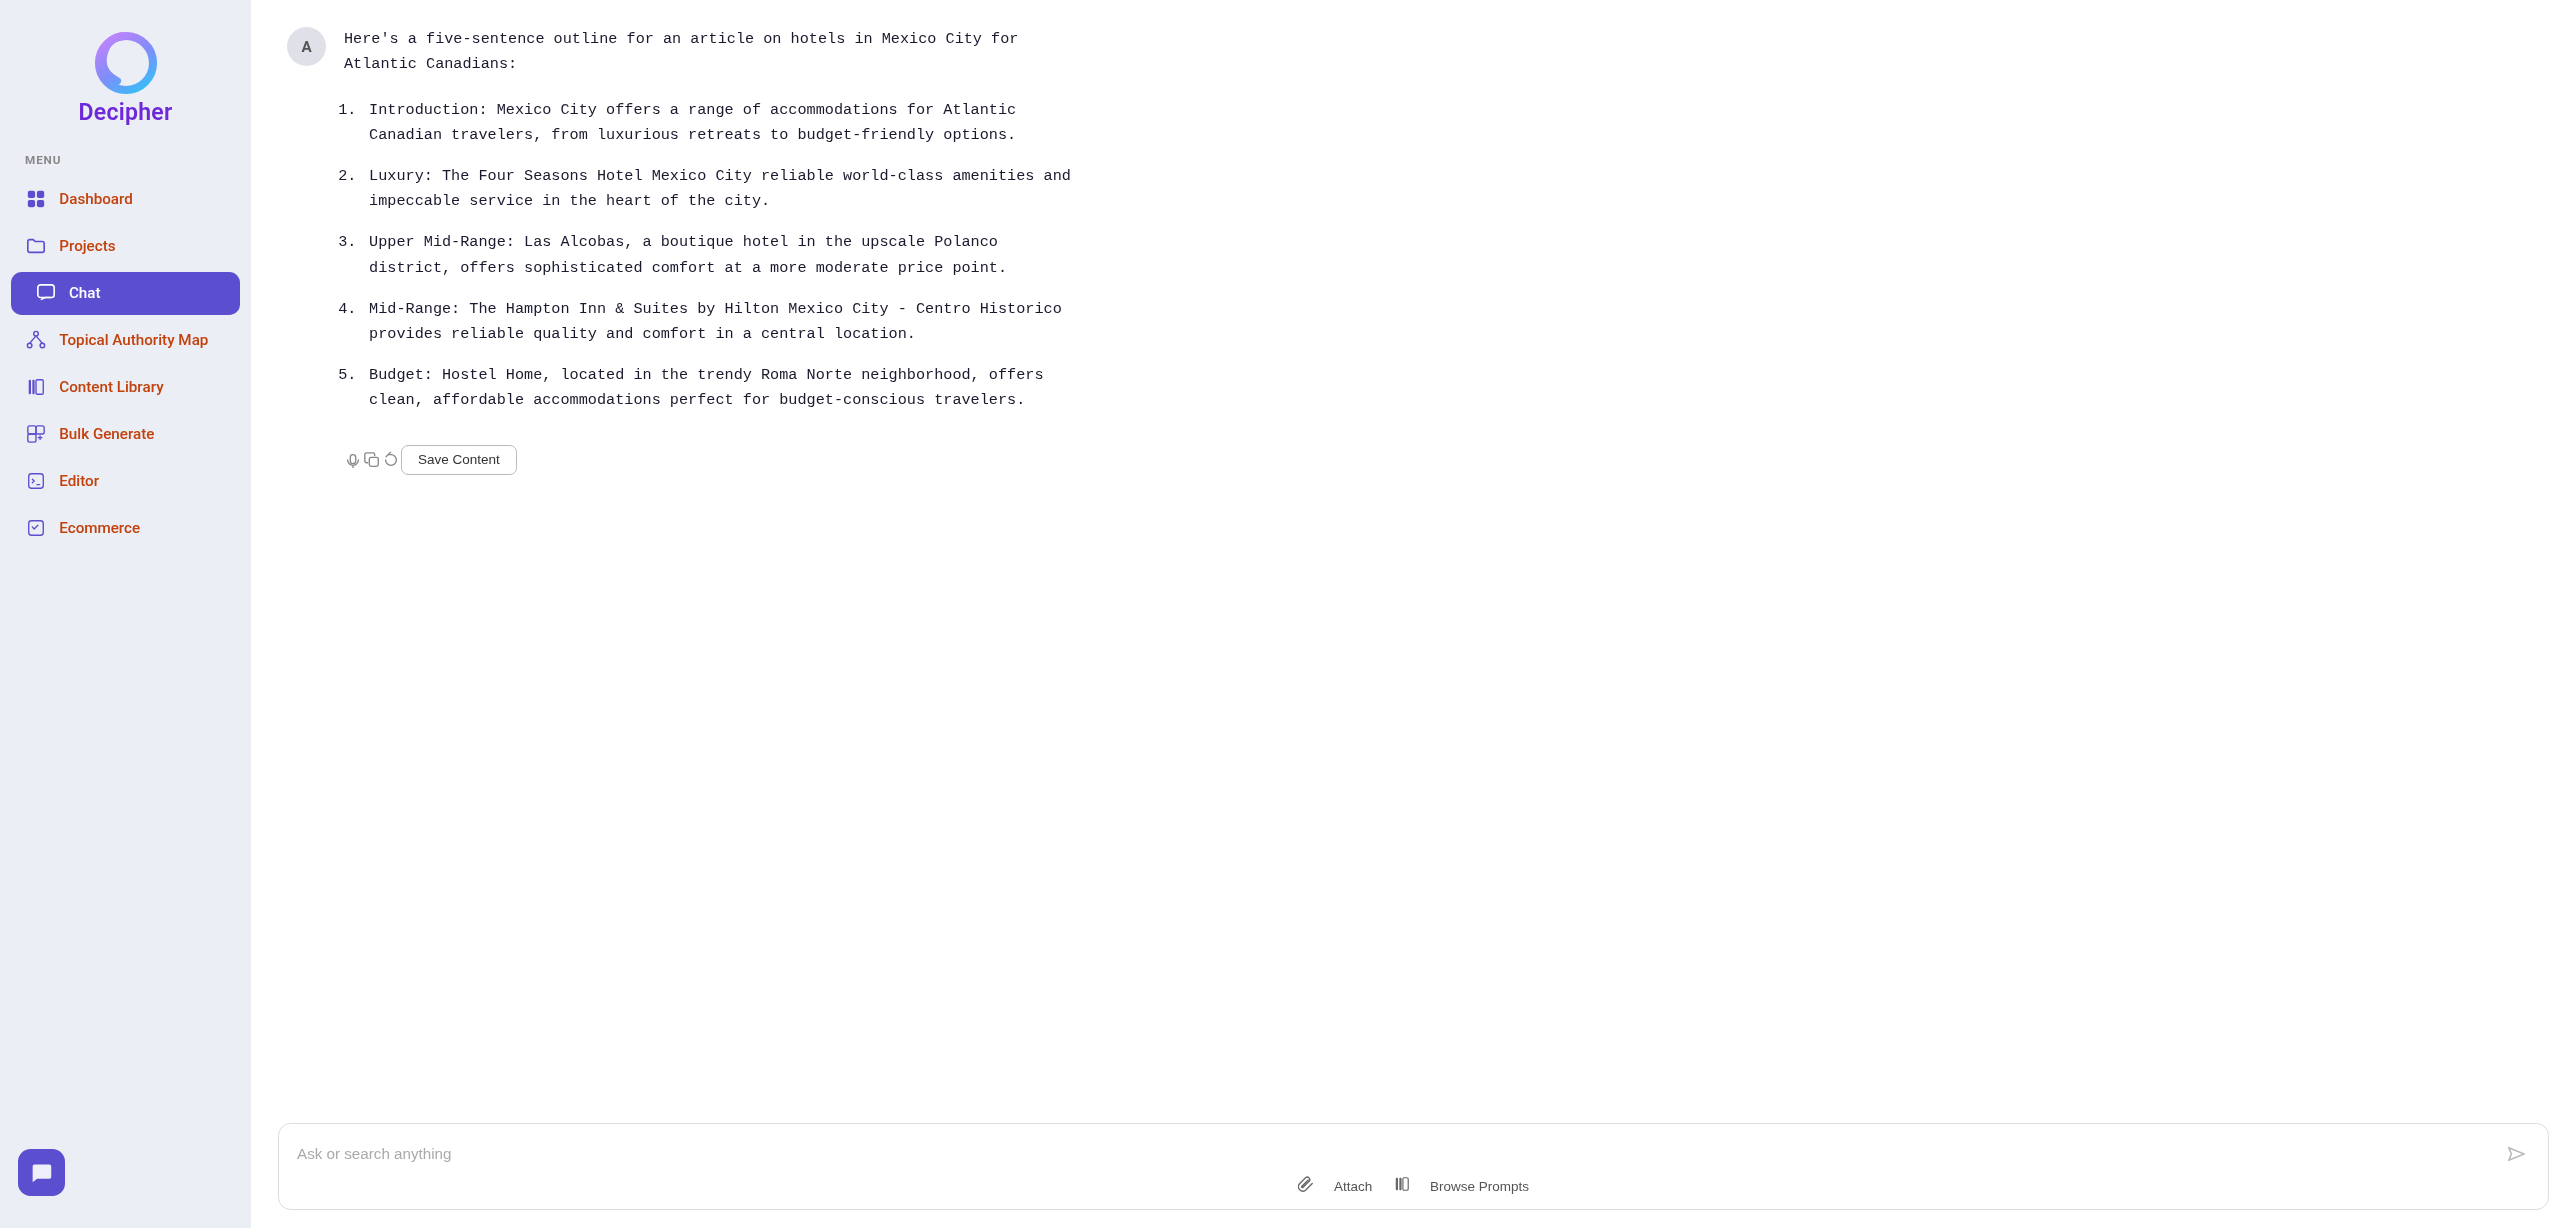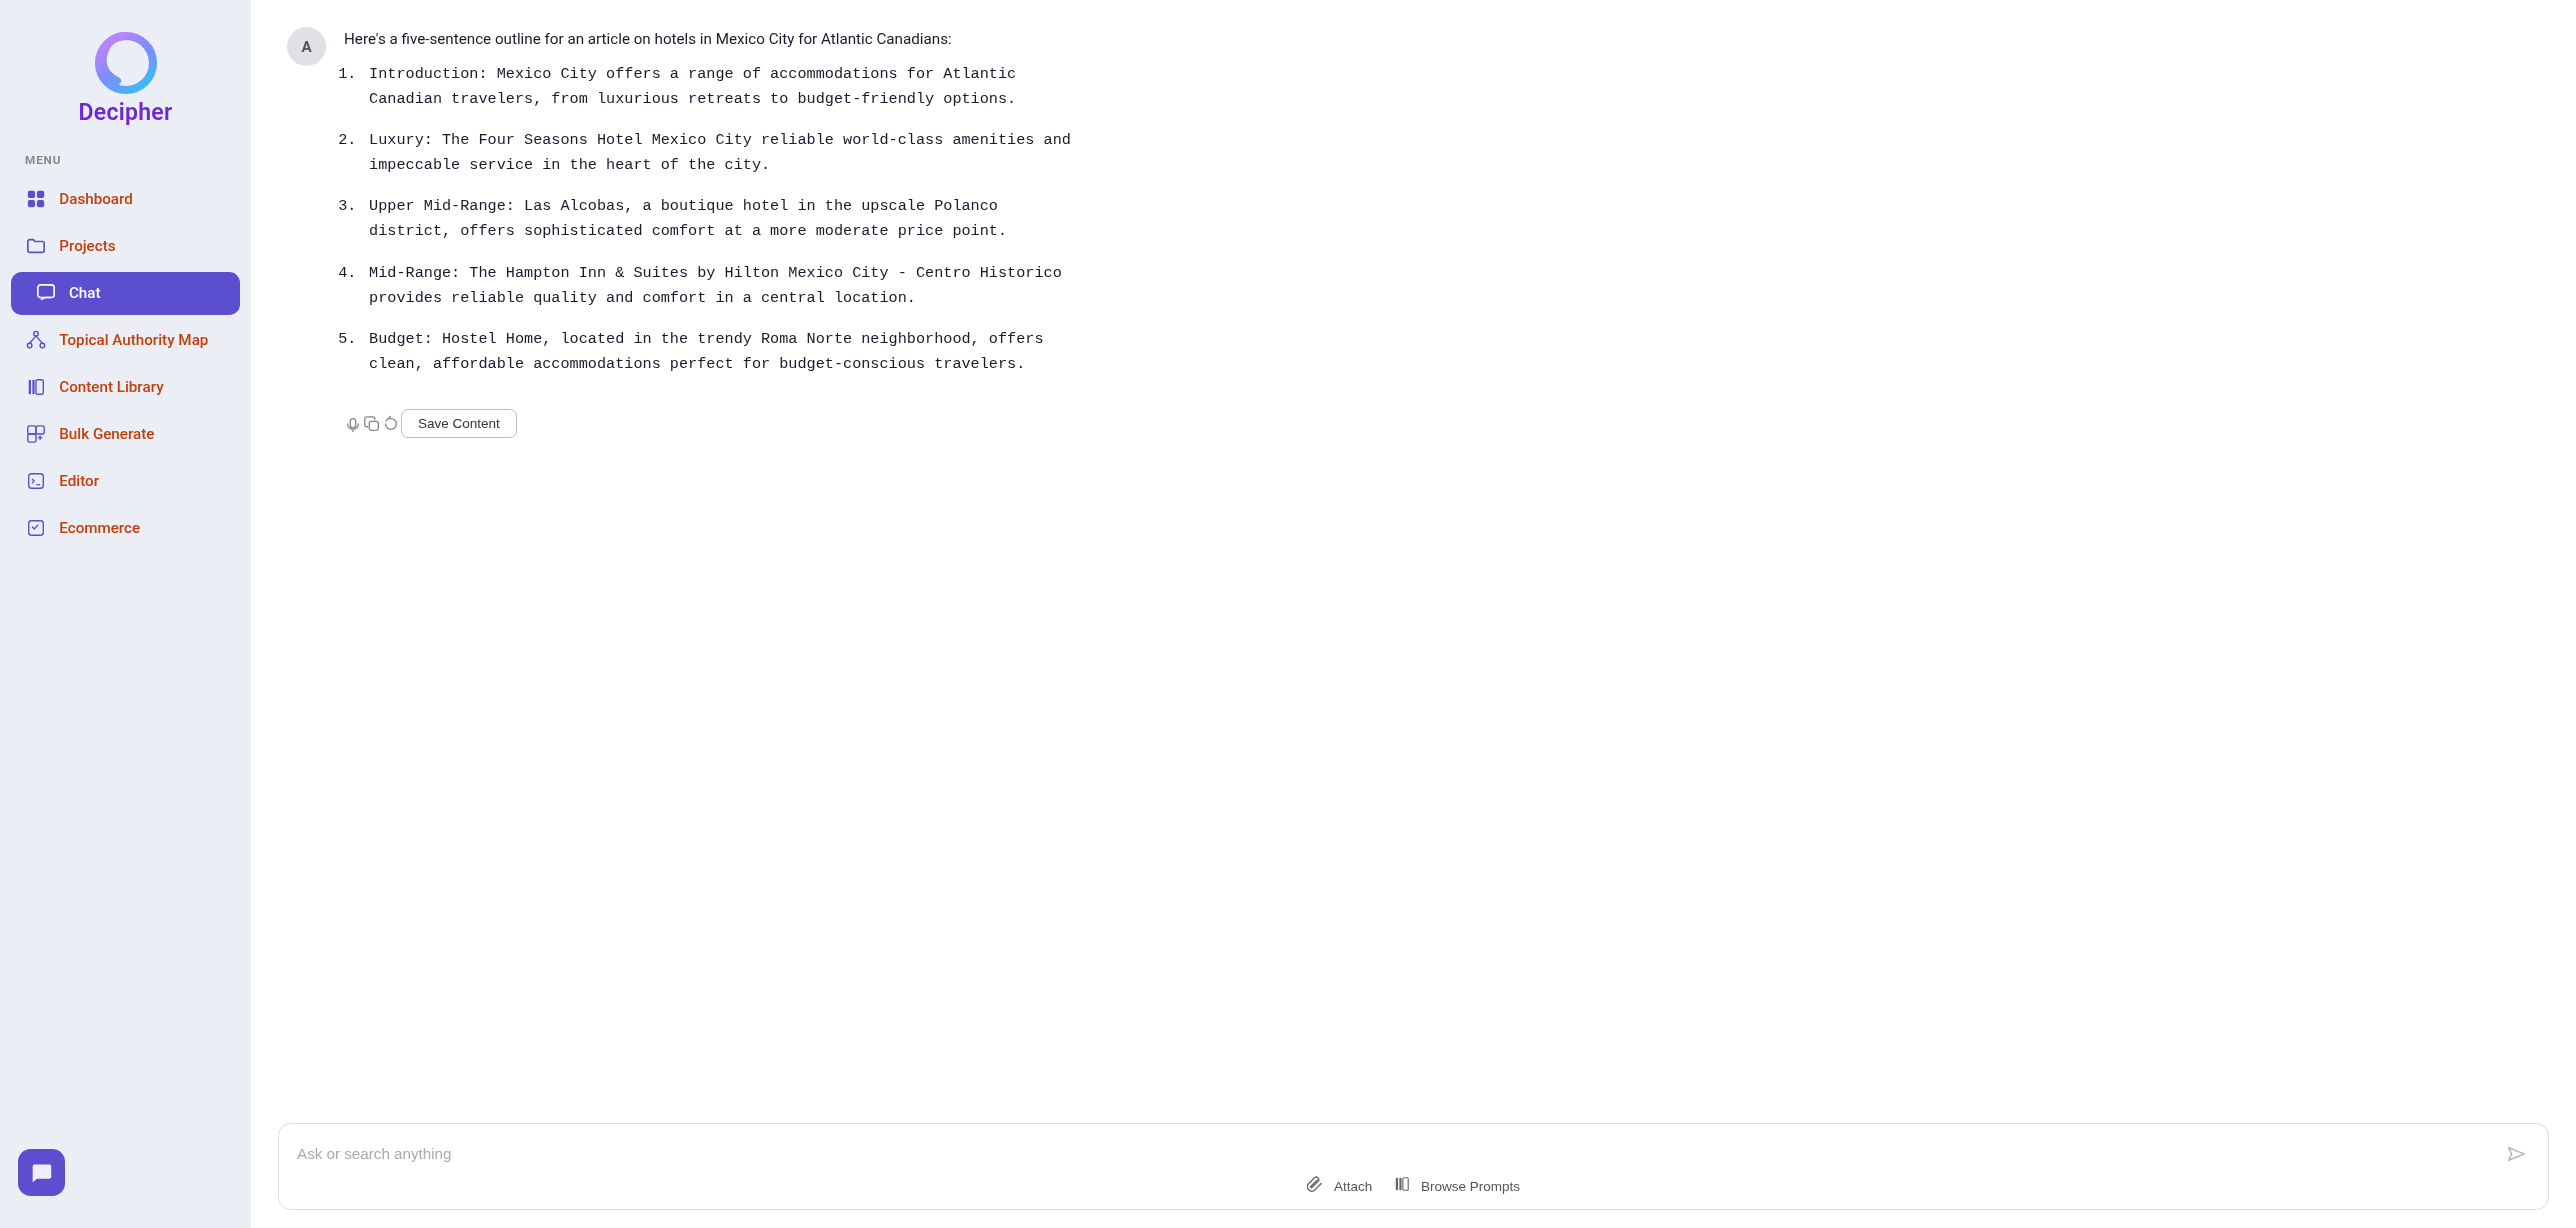--- a/index.html
+++ b/index.html
@@ -144,21 +144,22 @@
 
     .message-content {
       flex: 1;
       font-size: 15.2px;
       line-height: 1.65;
       color: #1a1a2e;
       max-width: 735px;
     }
 
     .message-content p {
-      margin-bottom: 10px;
+      margin-bottom: 21px;
+      font-family: Liberation Mono, monospace;
     }
 
     .message-content ol {
       padding-left: 21.5px;
       margin-top: 5px;
       font-family: Liberation Mono, monospace;
     }
 
     .message-content ol li {
       margin-bottom: 16px;
@@ -239,21 +240,21 @@
       display: flex;
       align-items: center;
       gap: 21.5px;
       padding: 9px 3.6px 3.6px;
       justify-content: center;
     }
 
     .toolbar-btn {
       display: flex;
       align-items: center;
-      gap: 11px;
+      gap: 20px;
       background: none;
       border: none;
       cursor: pointer;
       color: #555;
       font-size: 13.5px;
       font-weight: 500;
     }
 
     .toolbar-btn .t-icon {
       font-size: 16px;

